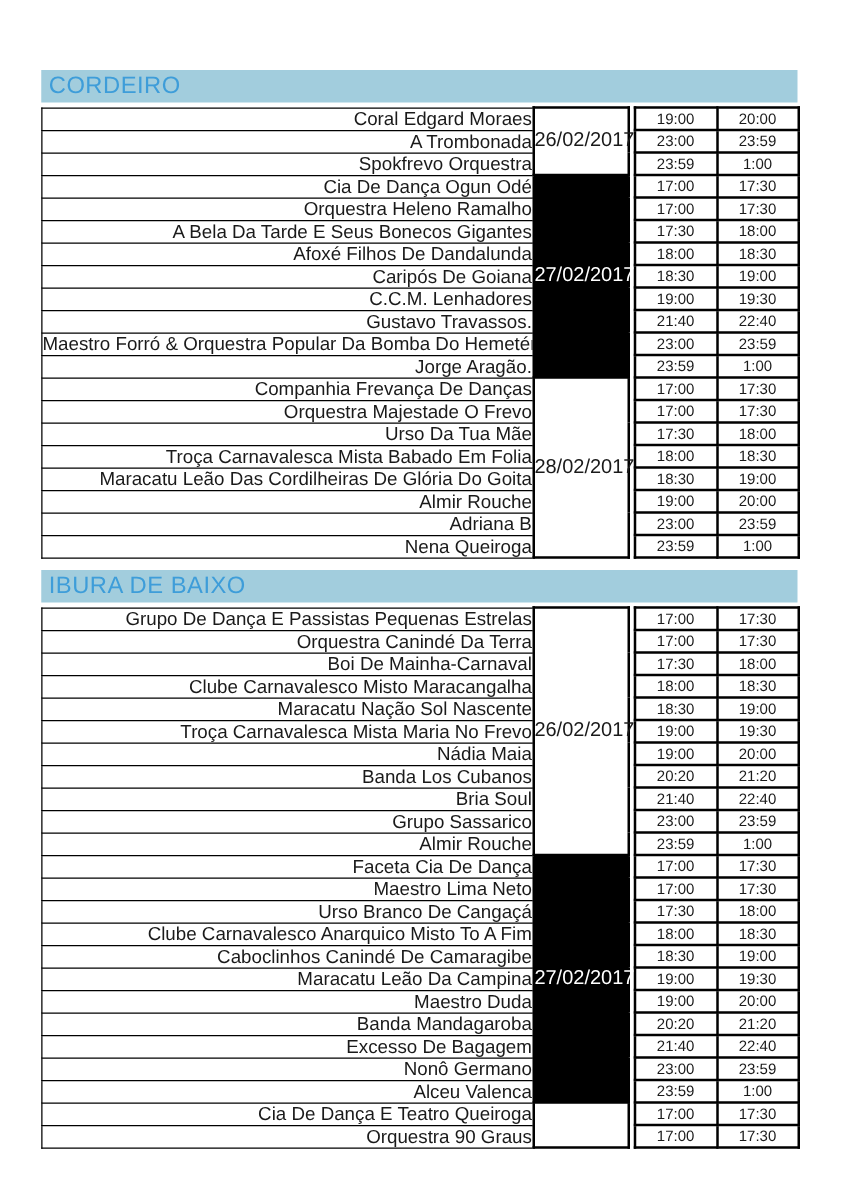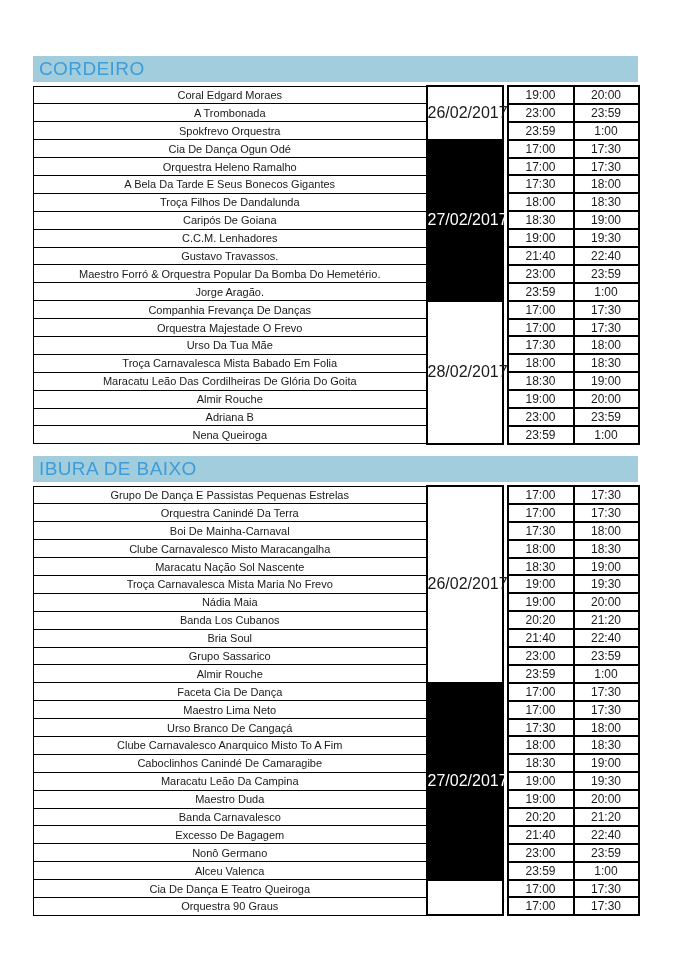--- a/index.html
+++ b/index.html
@@ -39,23 +39,23 @@
     margin-top: 3px;
   }
   table.schedule td {
     height: 17.9px;
     padding: 0;
     vertical-align: middle;
     box-sizing: border-box;
   }
   td.name {
     border: 1.5px solid var(--border);
-    font-size: 11px;
+    font-size: 15px;
     color: #1a1a1a;
-    text-align: center;
+    text-align: right;
     padding-left: 4px;
     white-space: nowrap;
     overflow: hidden;
   }
   td.date {
     border: 2px solid var(--border);
     font-size: 16px;
     color: #1a1a1a;
     text-align: center;
     white-space: nowrap;
@@ -125,21 +125,21 @@
             <td class="time">17:00</td>
             <td class="time">17:30</td>
           </tr>
           <tr>
             <td class="name">A Bela Da Tarde E Seus Bonecos Gigantes</td>
             <td class="spacer"></td>
             <td class="time">17:30</td>
             <td class="time">18:00</td>
           </tr>
           <tr>
-            <td class="name">Troça Filhos De Dandalunda</td>
+            <td class="name">Afoxé Filhos De Dandalunda</td>
             <td class="spacer"></td>
             <td class="time">18:00</td>
             <td class="time">18:30</td>
           </tr>
           <tr>
             <td class="name">Caripós De Goiana</td>
             <td class="spacer"></td>
             <td class="time">18:30</td>
             <td class="time">19:00</td>
           </tr>
@@ -337,21 +337,21 @@
             <td class="time">19:00</td>
             <td class="time">19:30</td>
           </tr>
           <tr>
             <td class="name">Maestro Duda</td>
             <td class="spacer"></td>
             <td class="time">19:00</td>
             <td class="time">20:00</td>
           </tr>
           <tr>
-            <td class="name">Banda Carnavalesco</td>
+            <td class="name">Banda Mandagaroba</td>
             <td class="spacer"></td>
             <td class="time">20:20</td>
             <td class="time">21:20</td>
           </tr>
           <tr>
             <td class="name">Excesso De Bagagem</td>
             <td class="spacer"></td>
             <td class="time">21:40</td>
             <td class="time">22:40</td>
           </tr>

